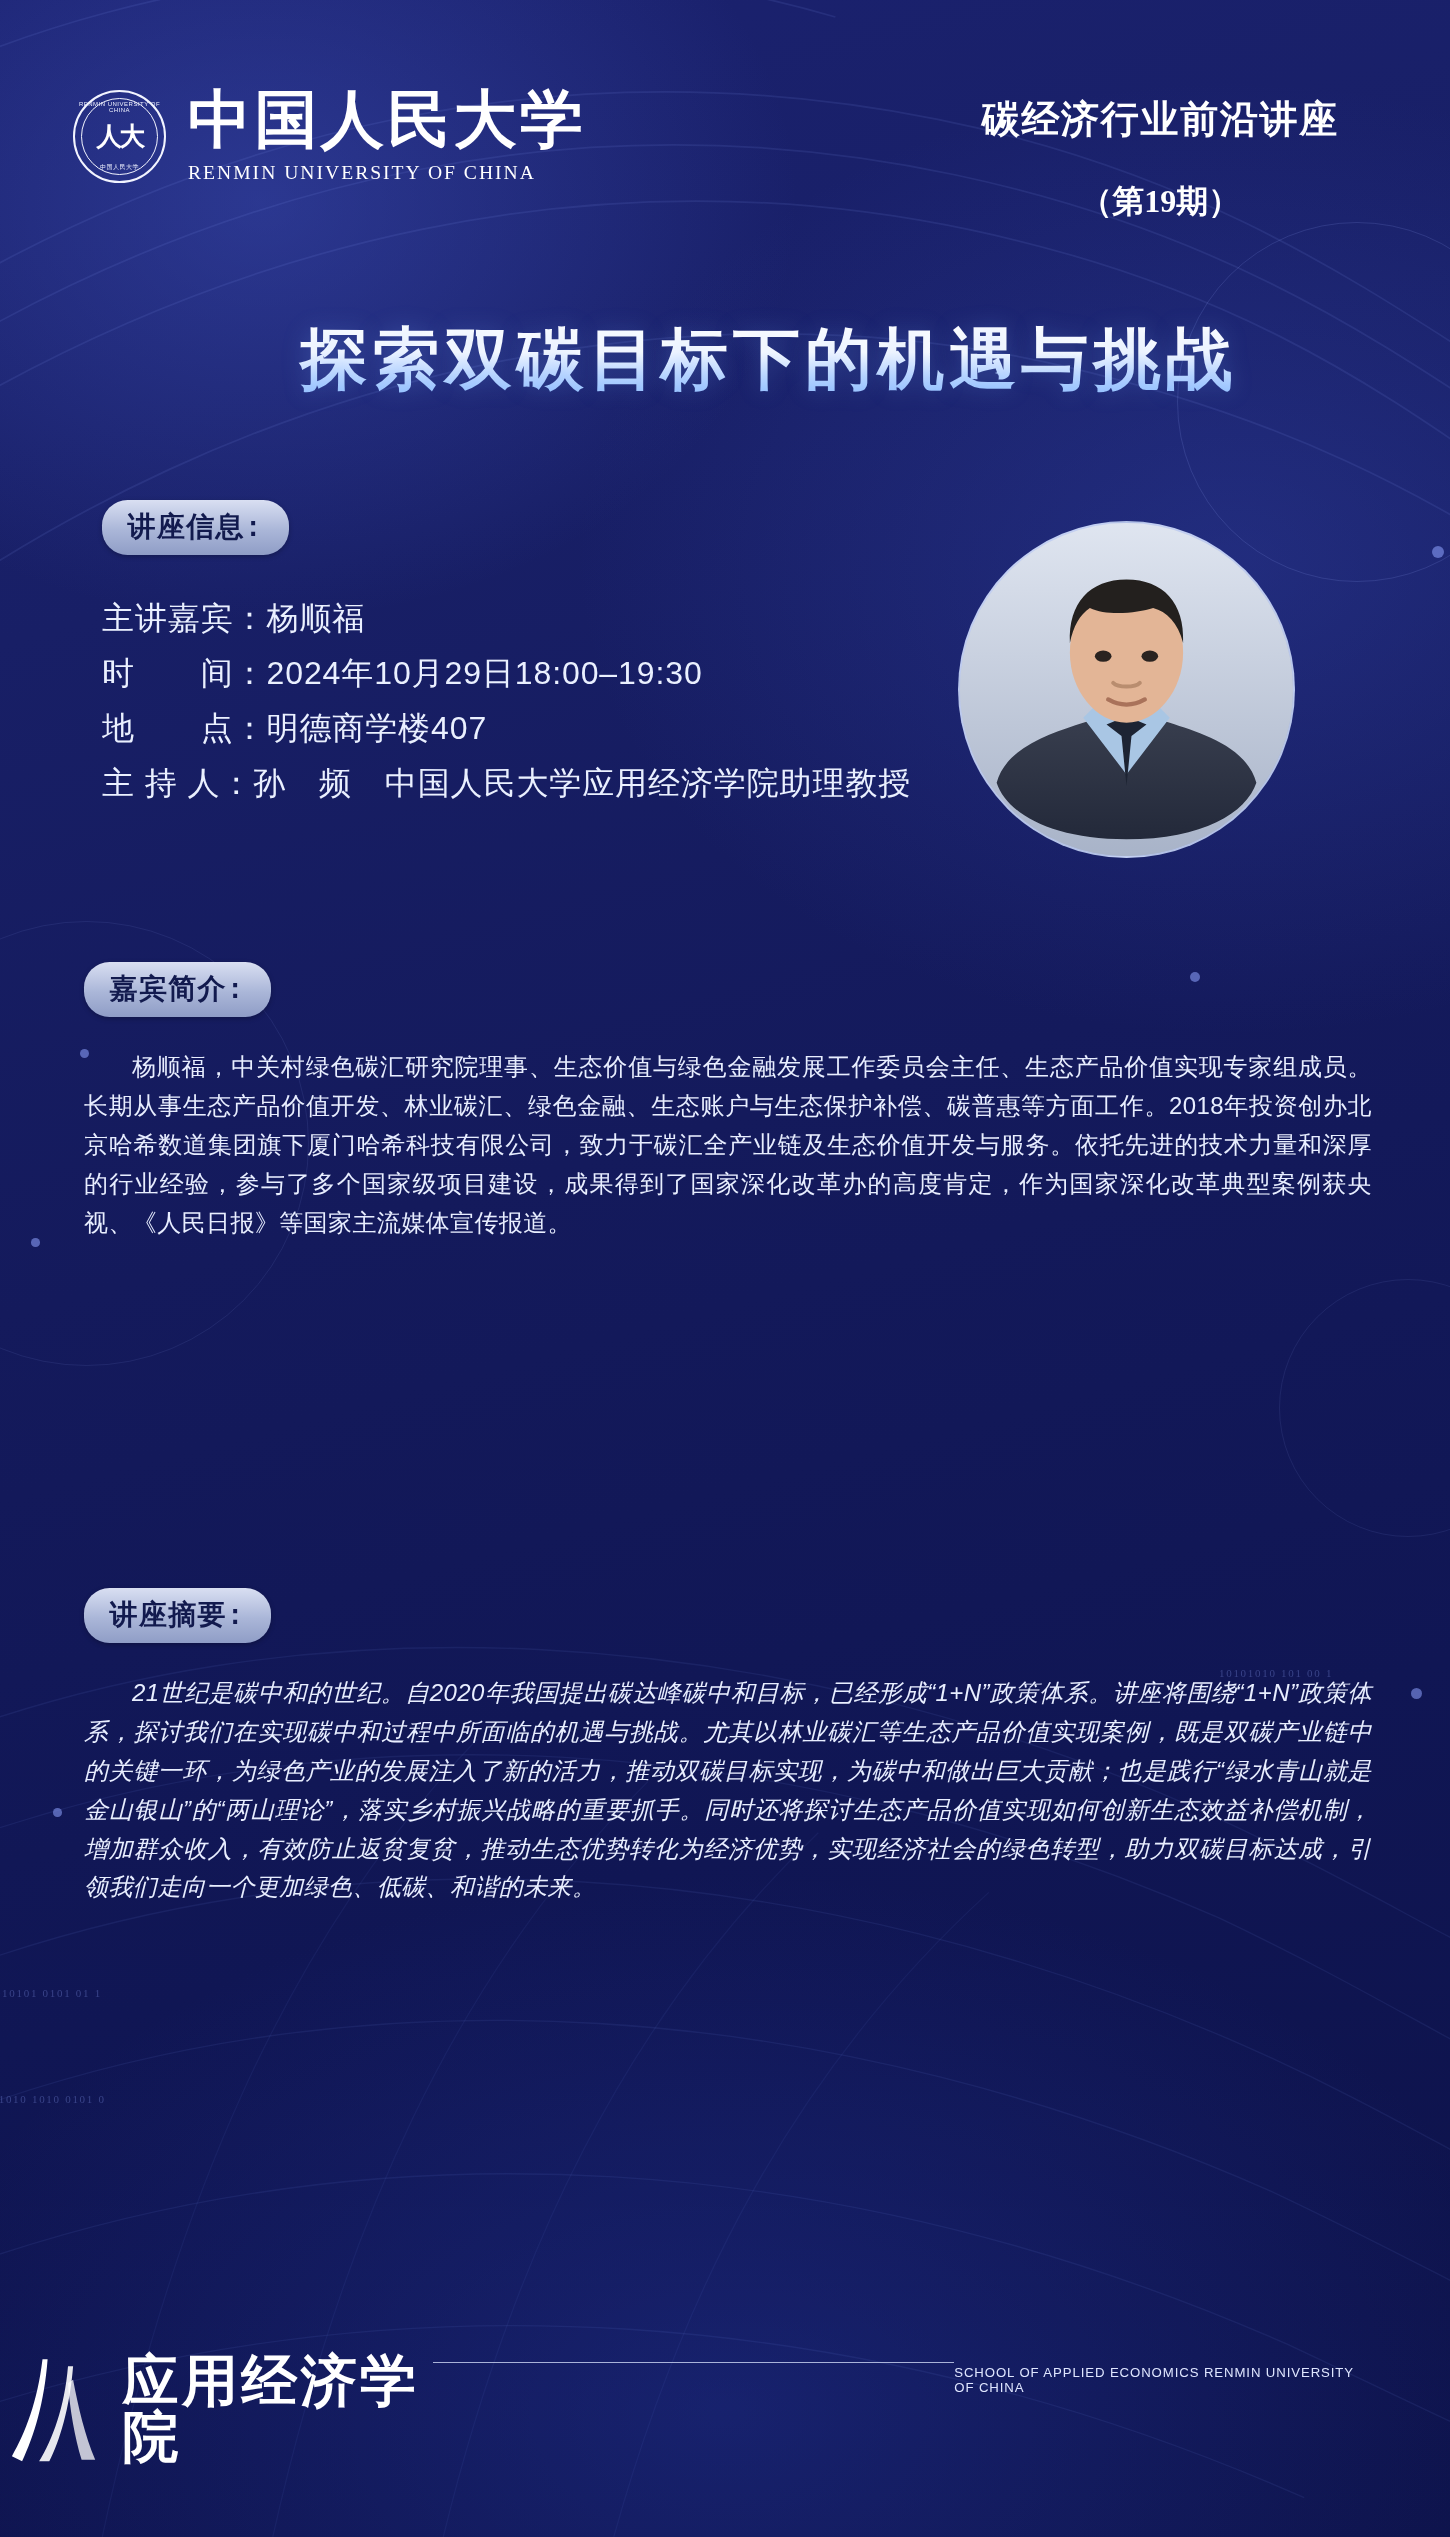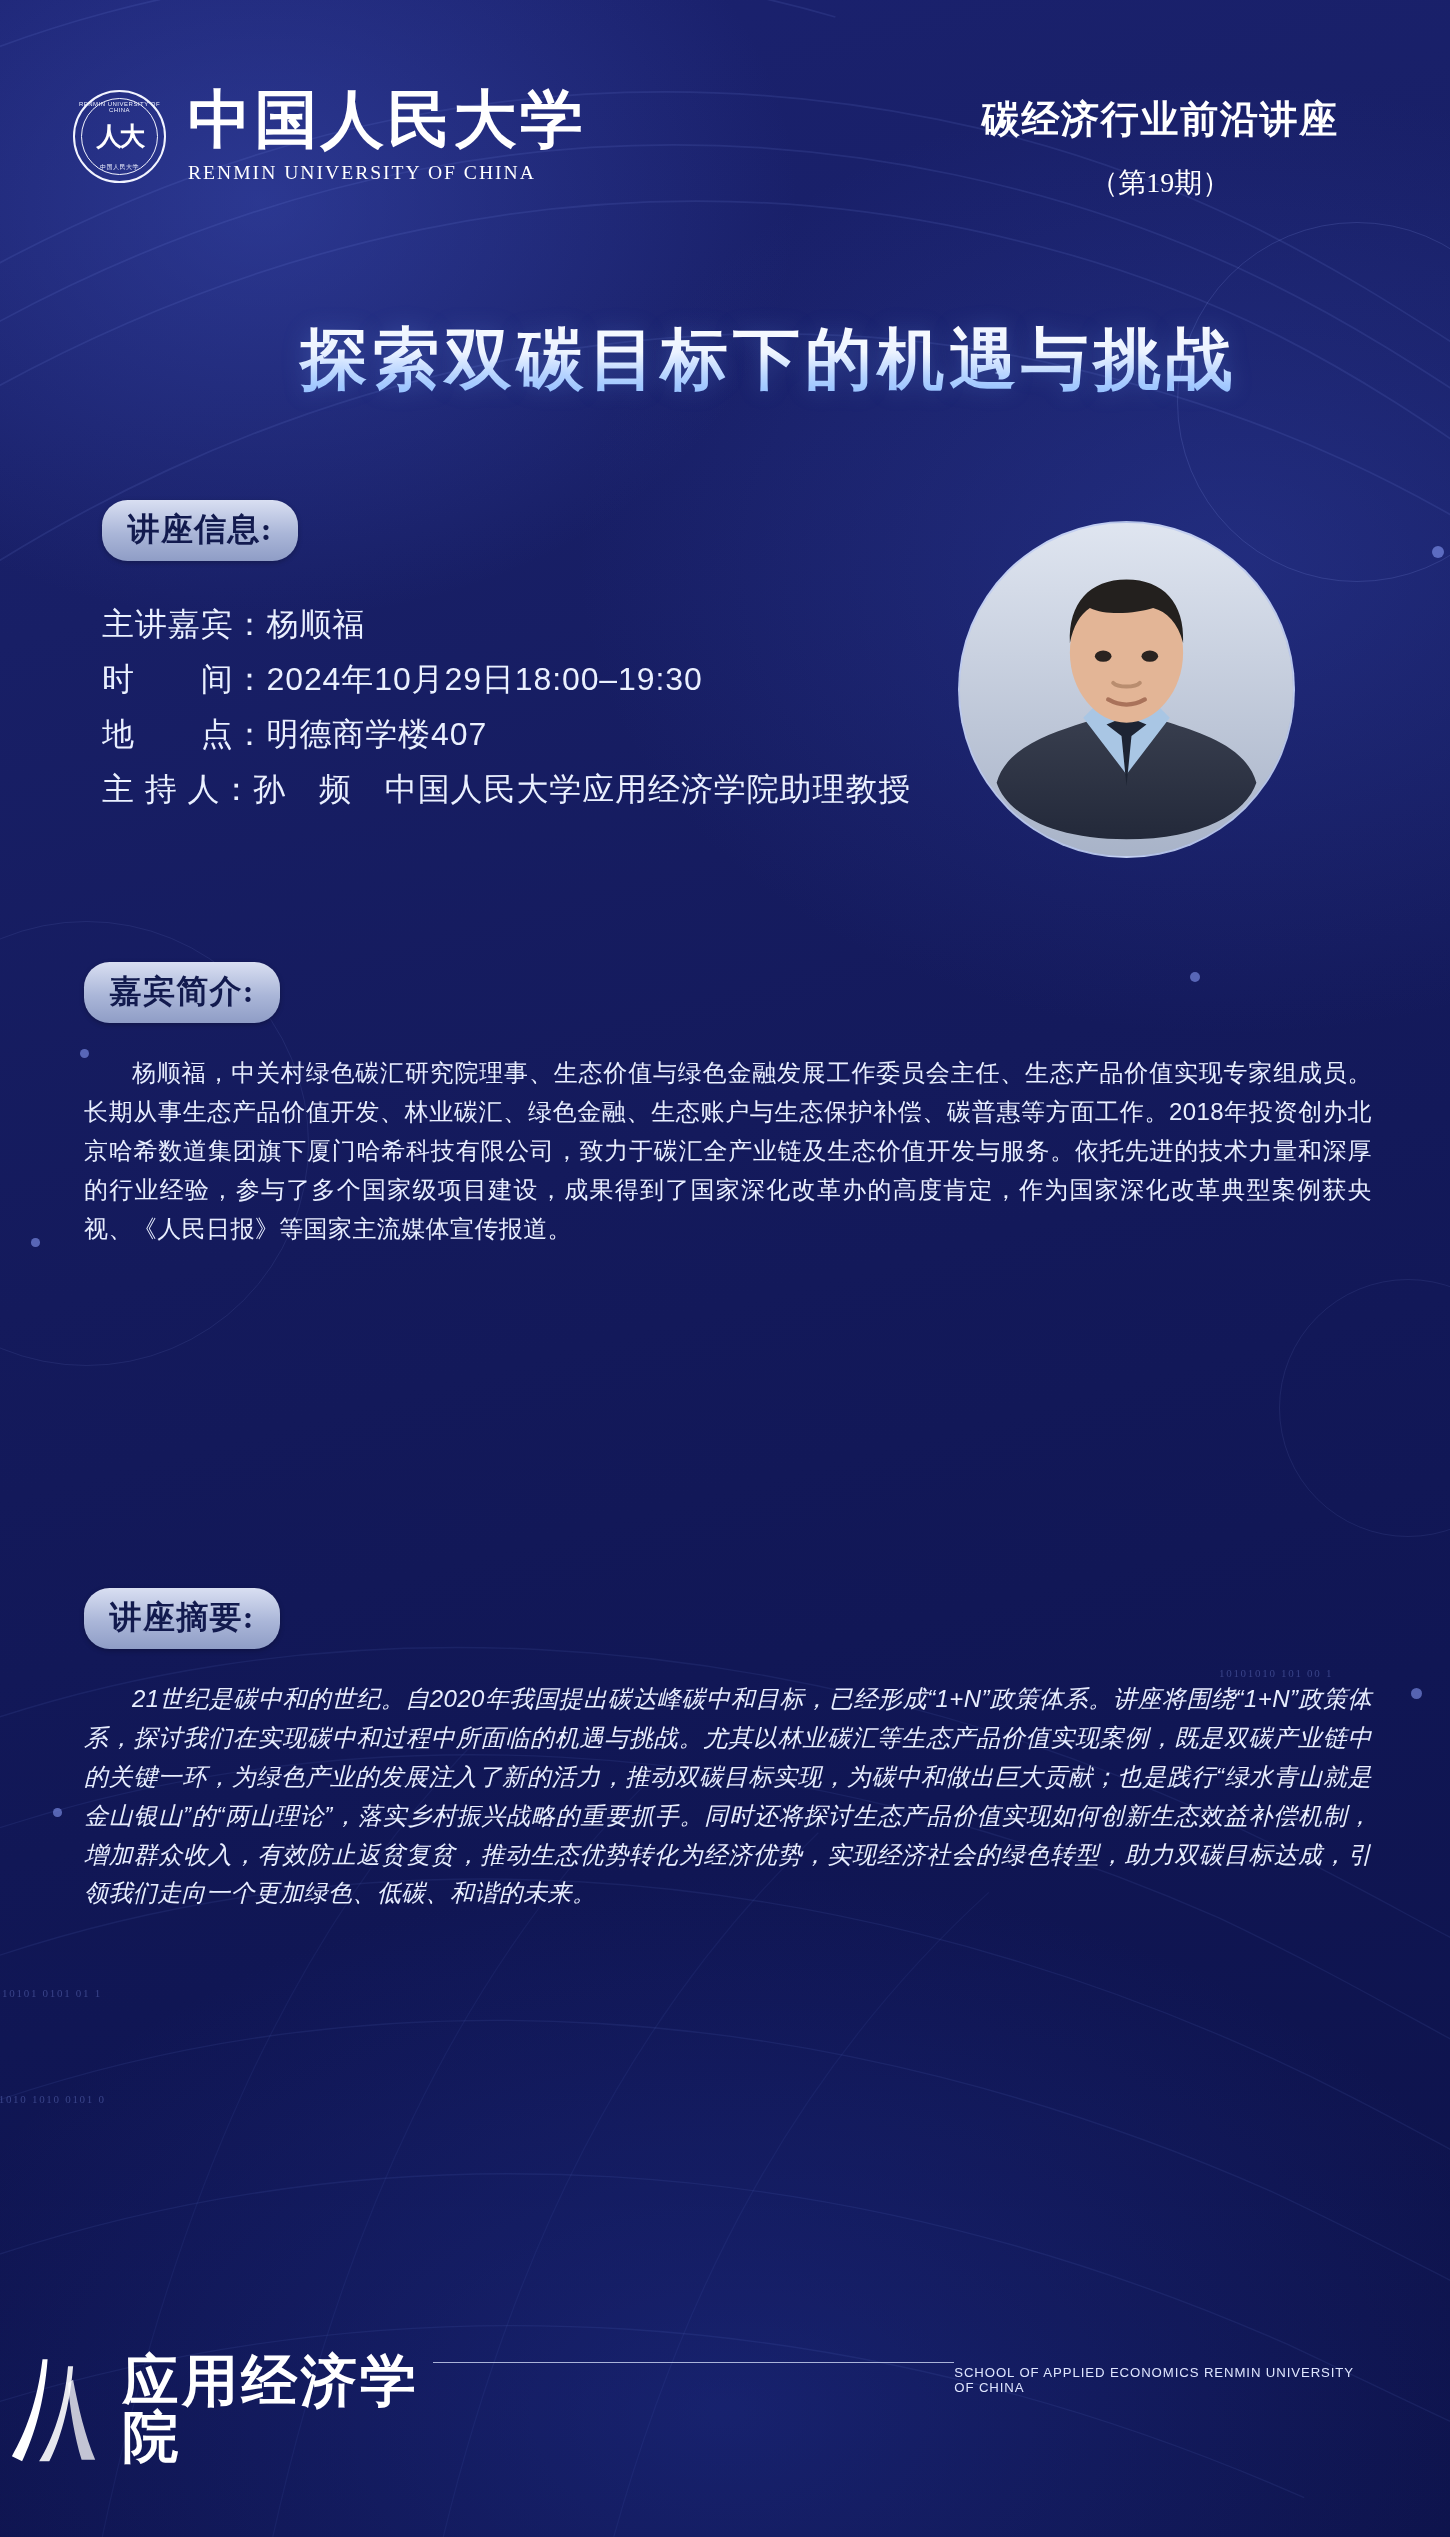--- a/index.html
+++ b/index.html
@@ -49,42 +49,42 @@
   .ruc-en{
     color:#ffffff;font-size:19.6px;letter-spacing:2px;margin-top:10.2px;
     font-family:"Liberation Serif","DejaVu Serif",serif;
   }
   .series{position:absolute;right:111px;top:12px;text-align:center;}
   .series-line1{
     color:#ffffff;font-size:38px;letter-spacing:1.7px;font-weight:bold;
     font-family:"Liberation Serif","DejaVu Serif",serif;
   }
   .series-line2{
-    color:#ffffff;font-size:28px;margin-top:19px;font-weight:normal;
+    color:#ffffff;font-size:32px;margin-top:35px;font-weight:bold;
     font-family:"Liberation Serif","DejaVu Serif",serif;
   }
 
   
   .main-title{
     position:absolute;top:314px;left:0;width:100%;text-align:center;
     font-size:67px;font-weight:bold;letter-spacing:5.1px;
     font-family:"Liberation Serif","DejaVu Serif",serif;
     background:linear-gradient(180deg,#ffffff 0%,#ffffff 42%,#bcd8ff 68%,#7fb4ff 100%);
     -webkit-background-clip:text;background-clip:text;color:transparent;
     text-shadow:0 0 22px rgba(120,170,255,.25);
     margin-left:44px;
   }
 
   
   .tag{
     display:inline-block;padding:7.7px 25.6px 9.4px;border-radius:25.6px;
     background:linear-gradient(180deg,#d9dff2 0%,#aab6d8 55%,#8f9dc6 100%);
-    color:#121a4e;font-size:32px;font-weight:bold;letter-spacing:1.3px;
+    color:#121a4e;font-size:28px;font-weight:bold;letter-spacing:1.3px;
     box-shadow:0 1.7px 5.1px rgba(0,0,0,.25);
-    font-family:Liberation Serif, serif;
+    font-family:Liberation Mono, monospace;
   }
 
   
   .info-wrap{position:absolute;top:500px;left:102px;width:1253px;}
   .info-lines{margin-top:36px;color:#eaf0ff;font-size:32px;line-height:1.72;letter-spacing:0.9px;}
   .info-lines .row{white-space:pre;}
   .portrait{
     position:absolute;right:60px;top:20.5px;width:333px;height:333px;border-radius:50%;
     overflow:hidden;border:2.6px solid rgba(190,205,255,.55);
     background:linear-gradient(160deg,#cfd7e8,#9fabc4);

